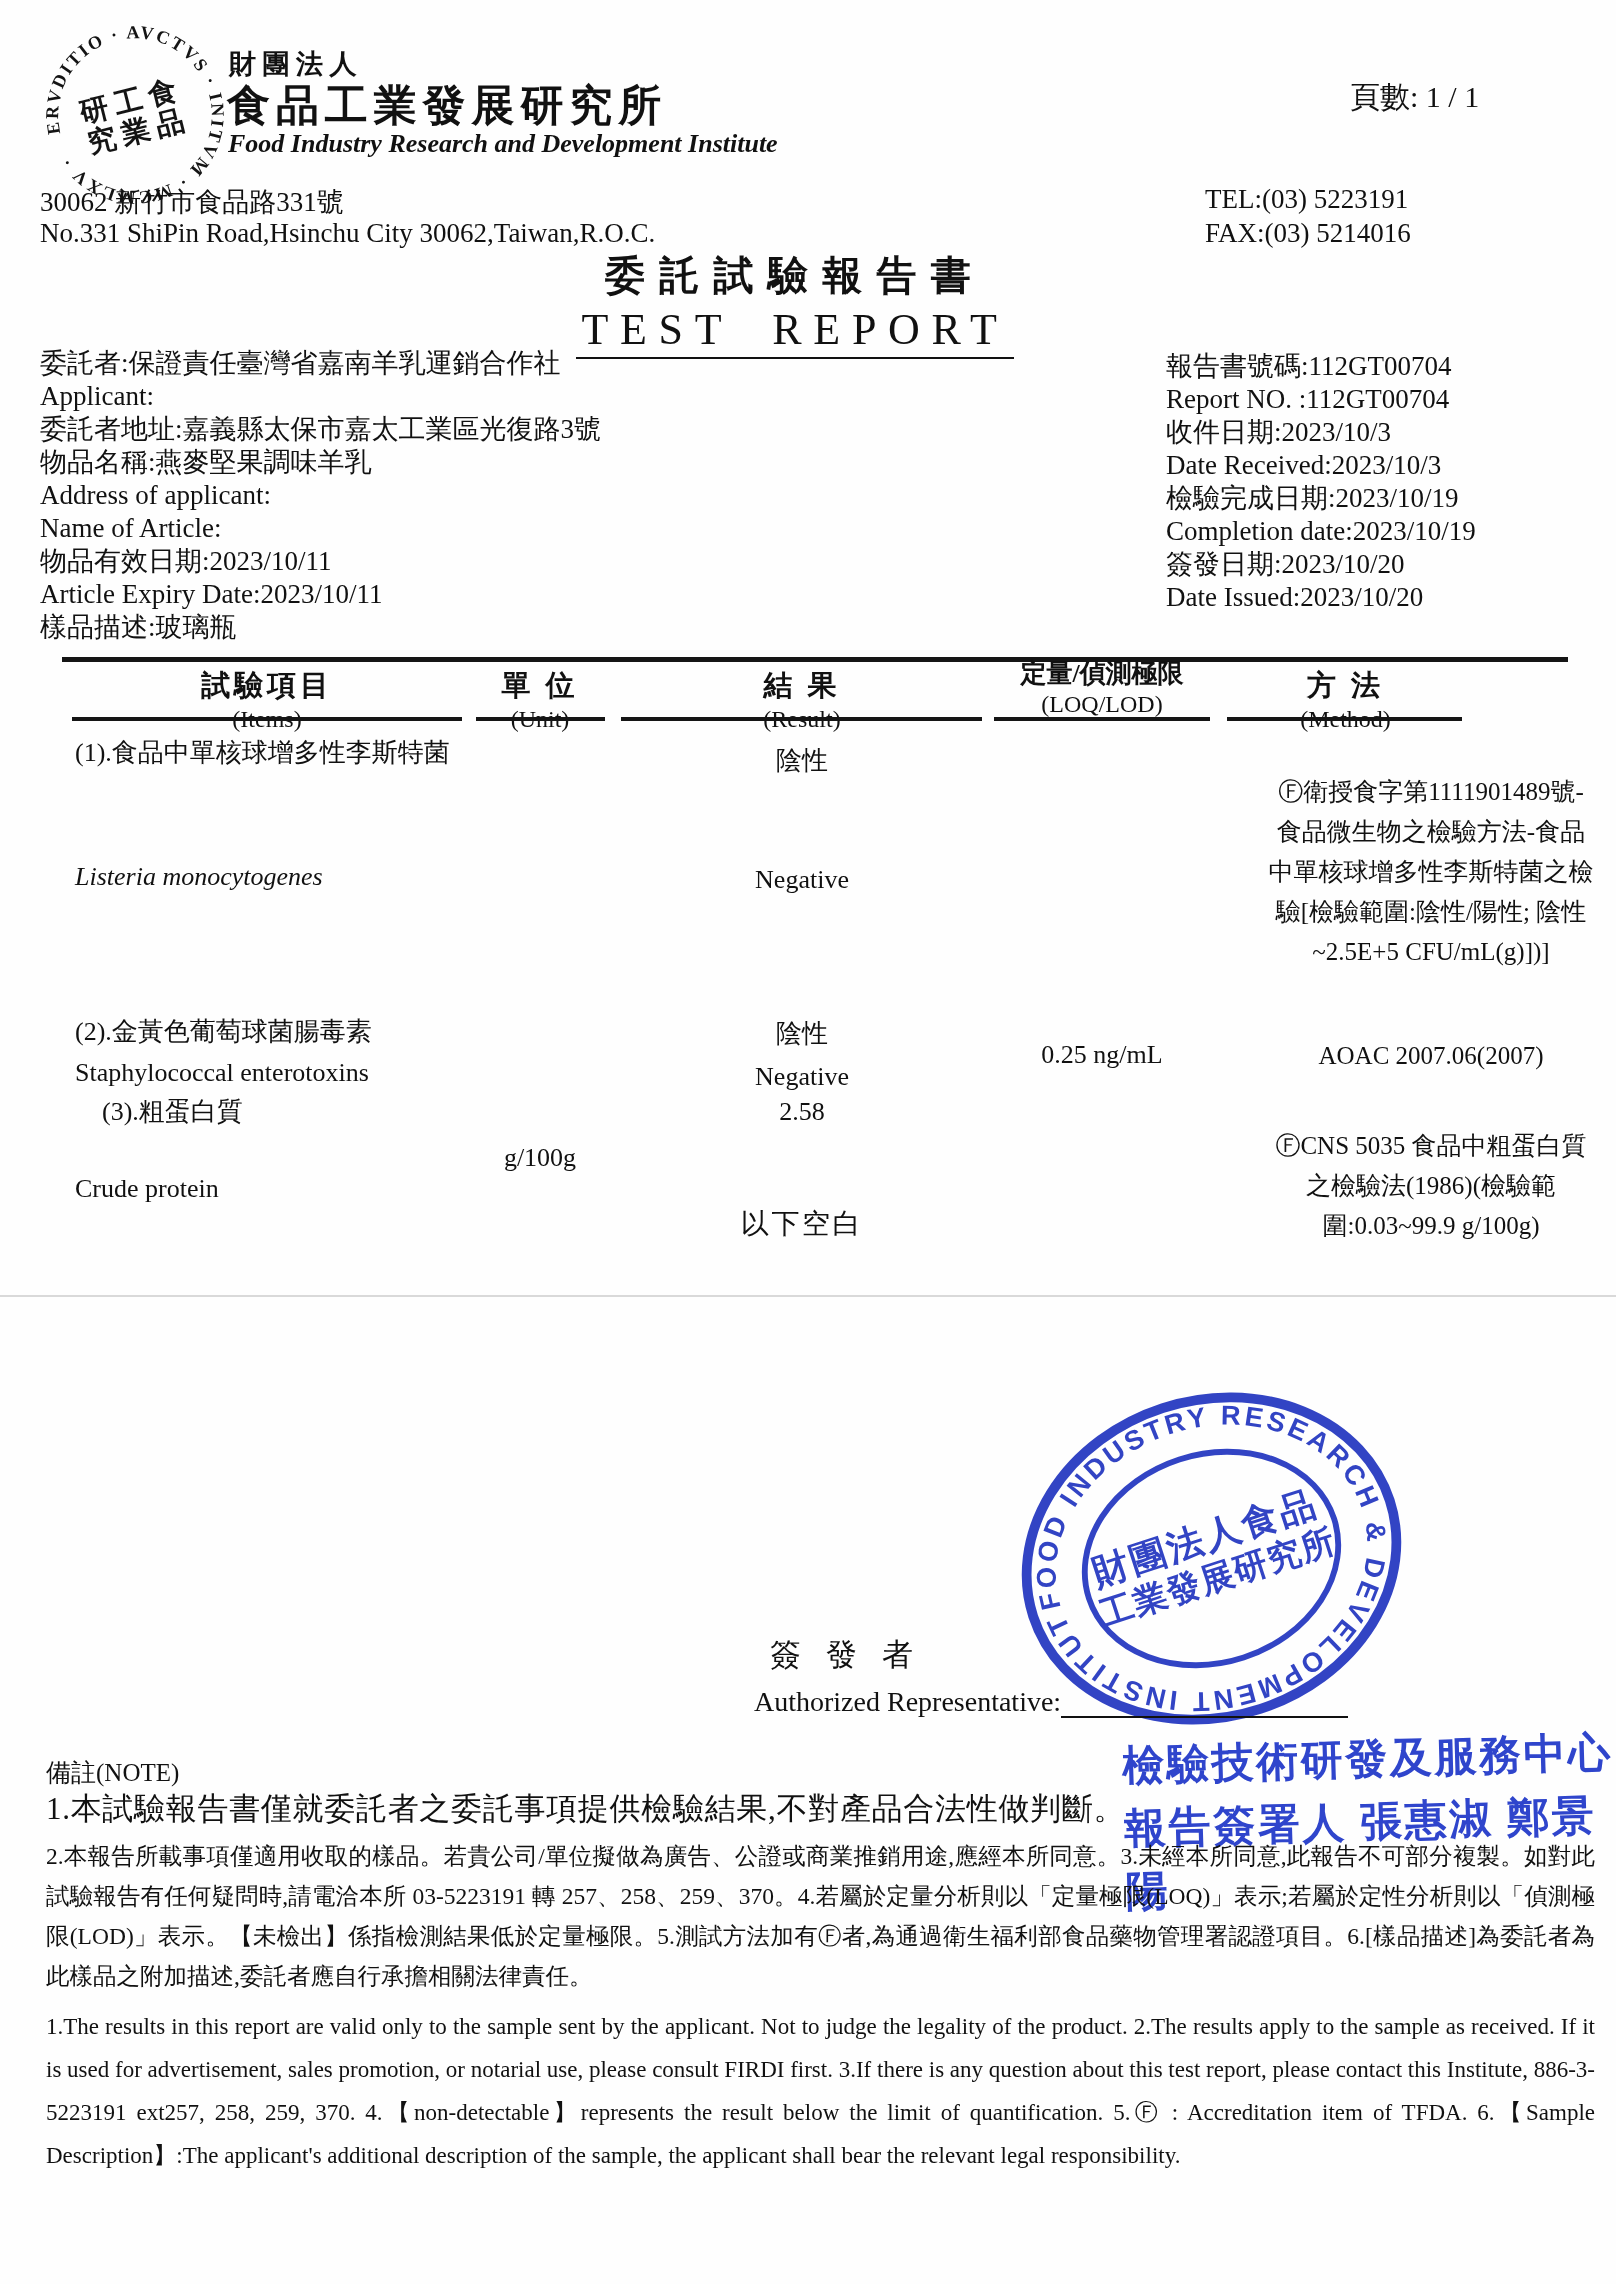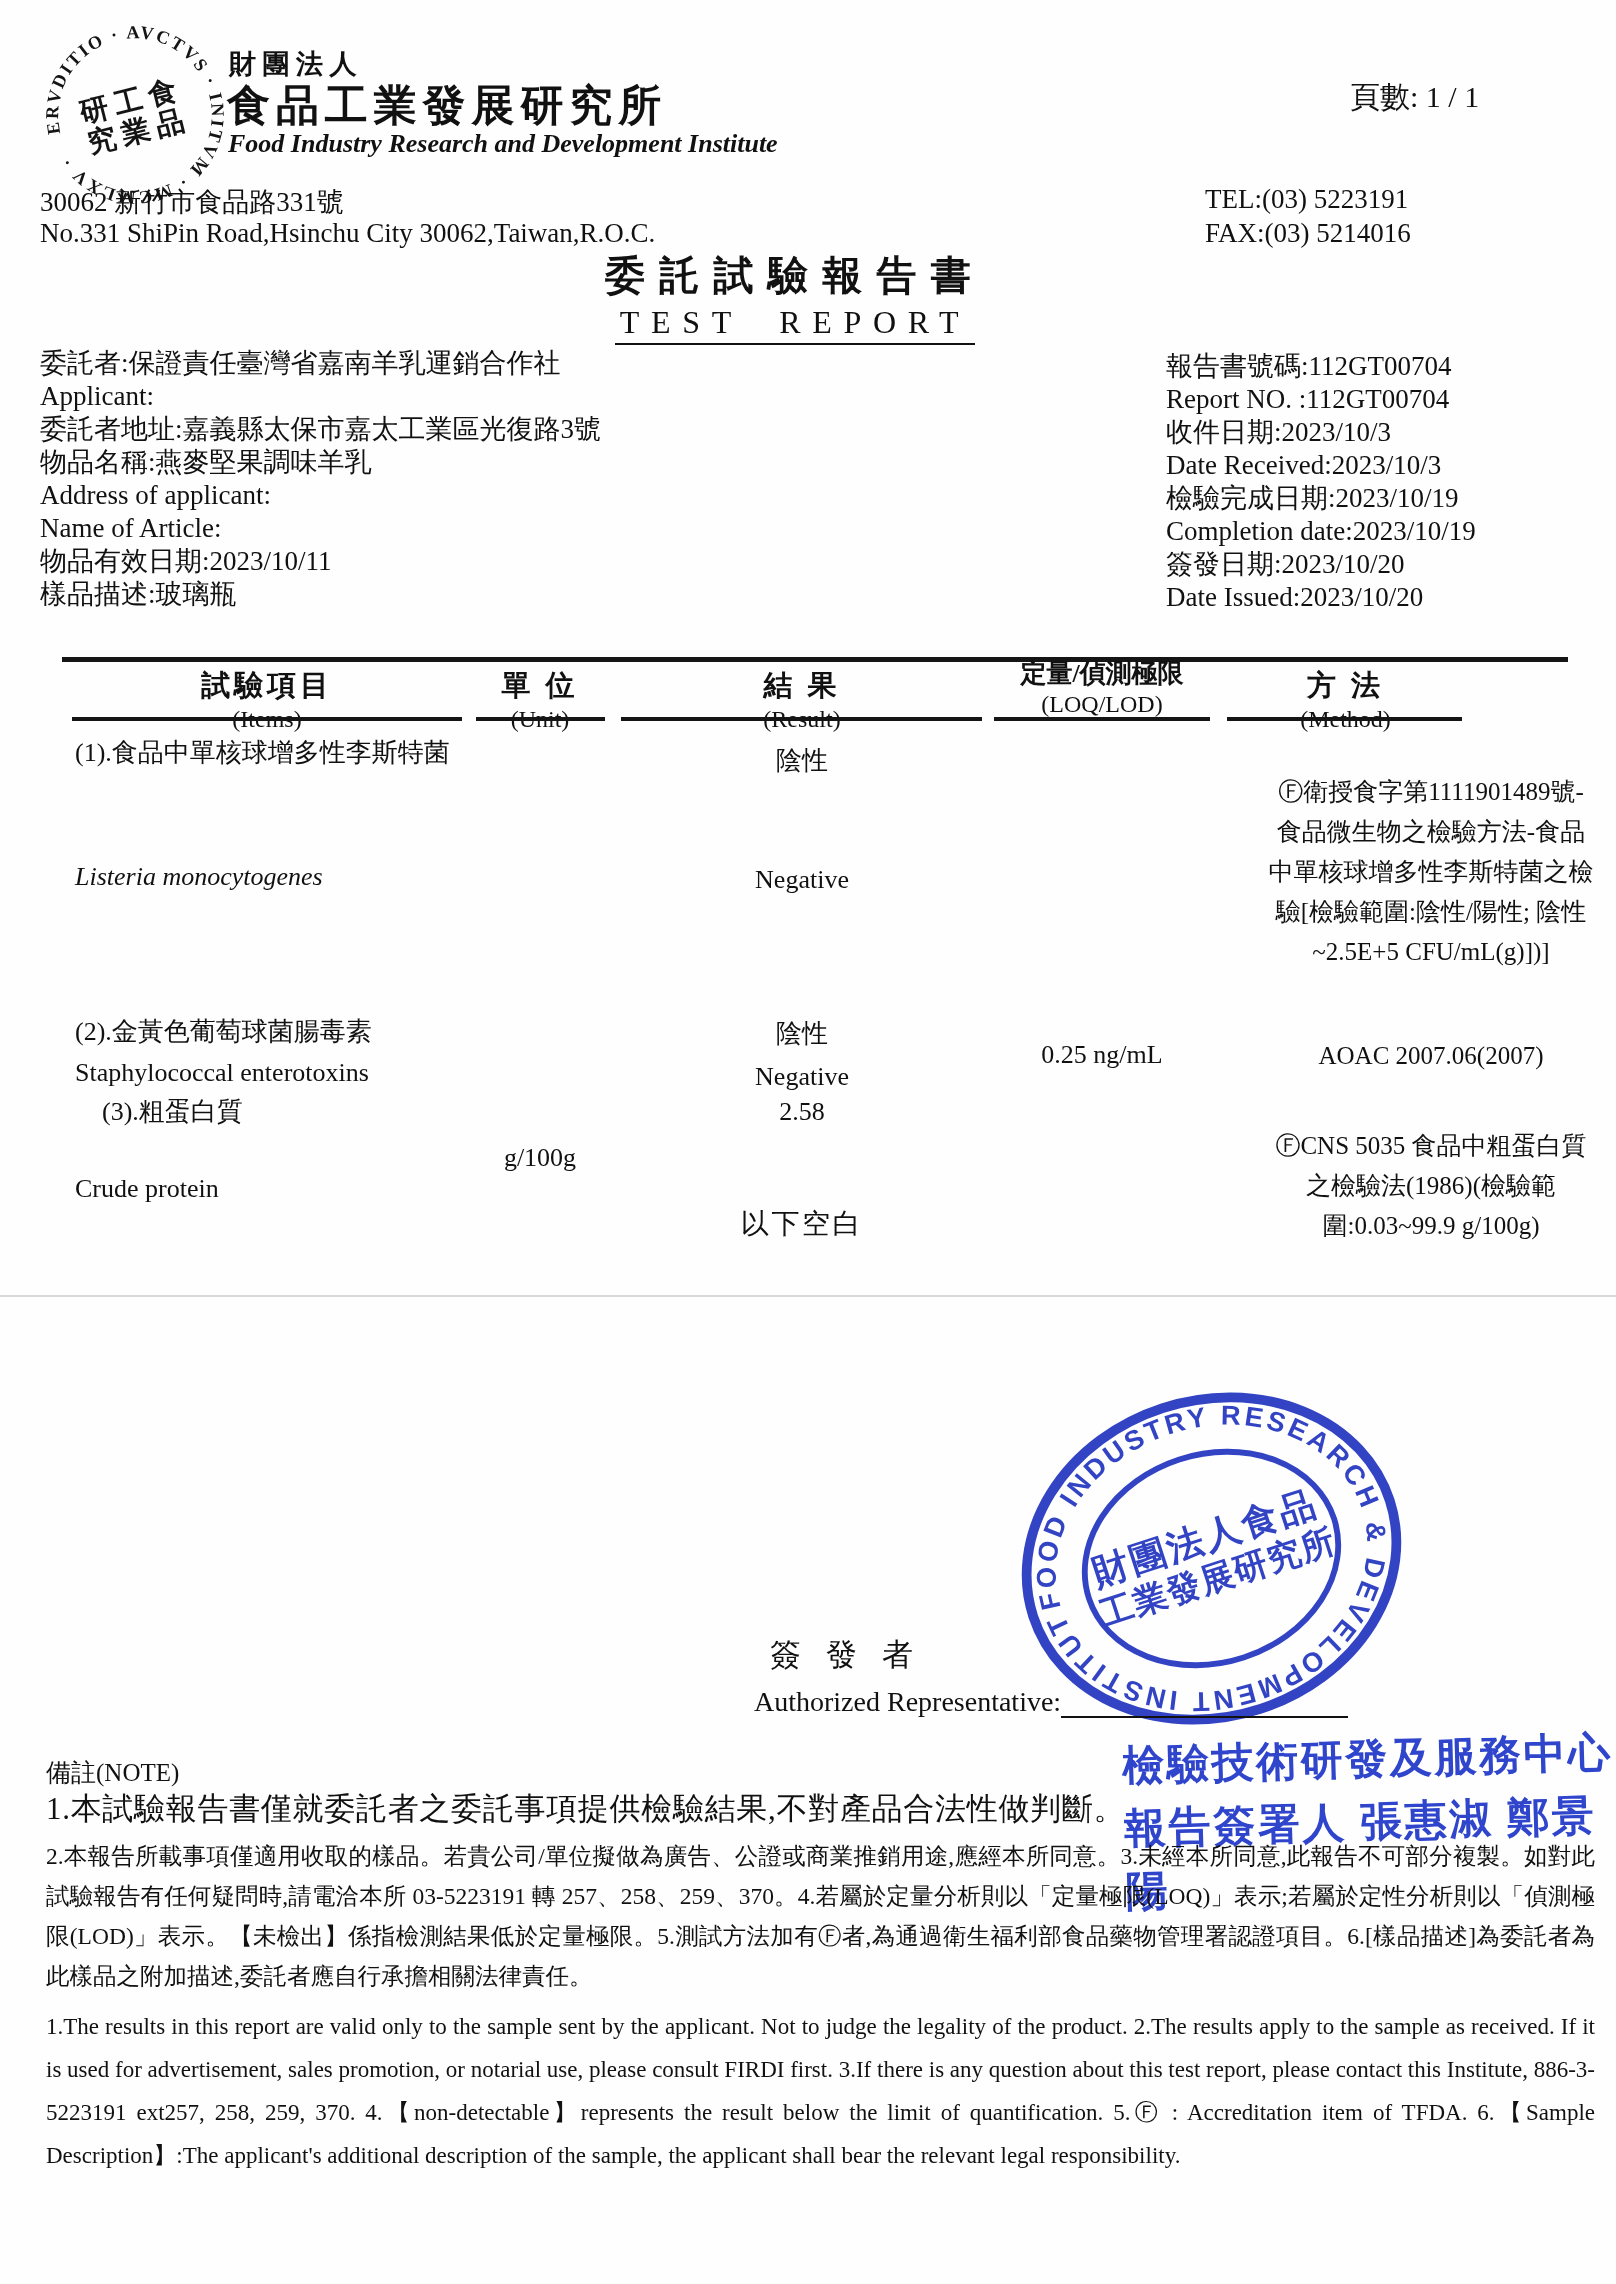--- a/index.html
+++ b/index.html
@@ -19,21 +19,21 @@
   .org-name{left:227px;top:77px;font-size:43px;letter-spacing:5.9px;font-weight:bold;}
   .org-name-en{left:228px;top:129px;font-size:26px;font-style:italic;font-weight:bold;}
   .page-label{left:1350px;top:77px;font-size:30px;}
   .addr-zh{left:40px;top:184px;font-size:27px;}
   .addr-en{left:40px;top:218px;font-size:27px;}
   .telfax{left:1205px;top:182px;font-size:27px;line-height:34px;}
 
   
   .title-wrap{left:567px;top:248px;width:456px;text-align:center;}
   .title-zh{font-size:40px;letter-spacing:14.3px;font-weight:bold;}
-  .title-en{display:inline-block;font-size:32px;letter-spacing:11.7px;word-spacing:17px;border-bottom:2.6px solid #111;padding:0 5.2px 1.3px 5.2px;margin-top:1.3px;}
+  .title-en{display:inline-block;font-size:44px;letter-spacing:11.7px;word-spacing:17px;border-bottom:2.6px solid #111;padding:0 5.2px 1.3px 5.2px;margin-top:1.3px;}
 
   
   .info-left{left:40px;top:347px;font-size:27px;line-height:33px;}
   .info-right{left:1166px;top:350px;font-size:27px;line-height:33px;}
 
   
   .th-zh{font-size:29px;letter-spacing:3.9px;font-weight:700;}
   .th-en{font-size:24px;}
   .cell{font-size:26px;line-height:36px;}
   .method{font-size:25px;line-height:40px;text-align:center;}
@@ -84,20 +84,21 @@
 </div>
 
 <div class="abs info-left">
   <div>委託者:保證責任臺灣省嘉南羊乳運銷合作社</div>
   <div>Applicant:</div>
   <div>委託者地址:嘉義縣太保市嘉太工業區光復路3號</div>
   <div>物品名稱:燕麥堅果調味羊乳</div>
   <div>Address of applicant:</div>
   <div>Name of Article:</div>
   <div>物品有效日期:2023/10/11</div>
+  <div>Article Expiry Date:2023/10/11</div>
   <div>樣品描述:玻璃瓶</div>
 </div>
 
 <div class="abs info-right">
   <div>報告書號碼:112GT00704</div>
   <div>Report NO. :112GT00704</div>
   <div>收件日期:2023/10/3</div>
   <div>Date Received:2023/10/3</div>
   <div>檢驗完成日期:2023/10/19</div>
   <div>Completion date:2023/10/19</div>

